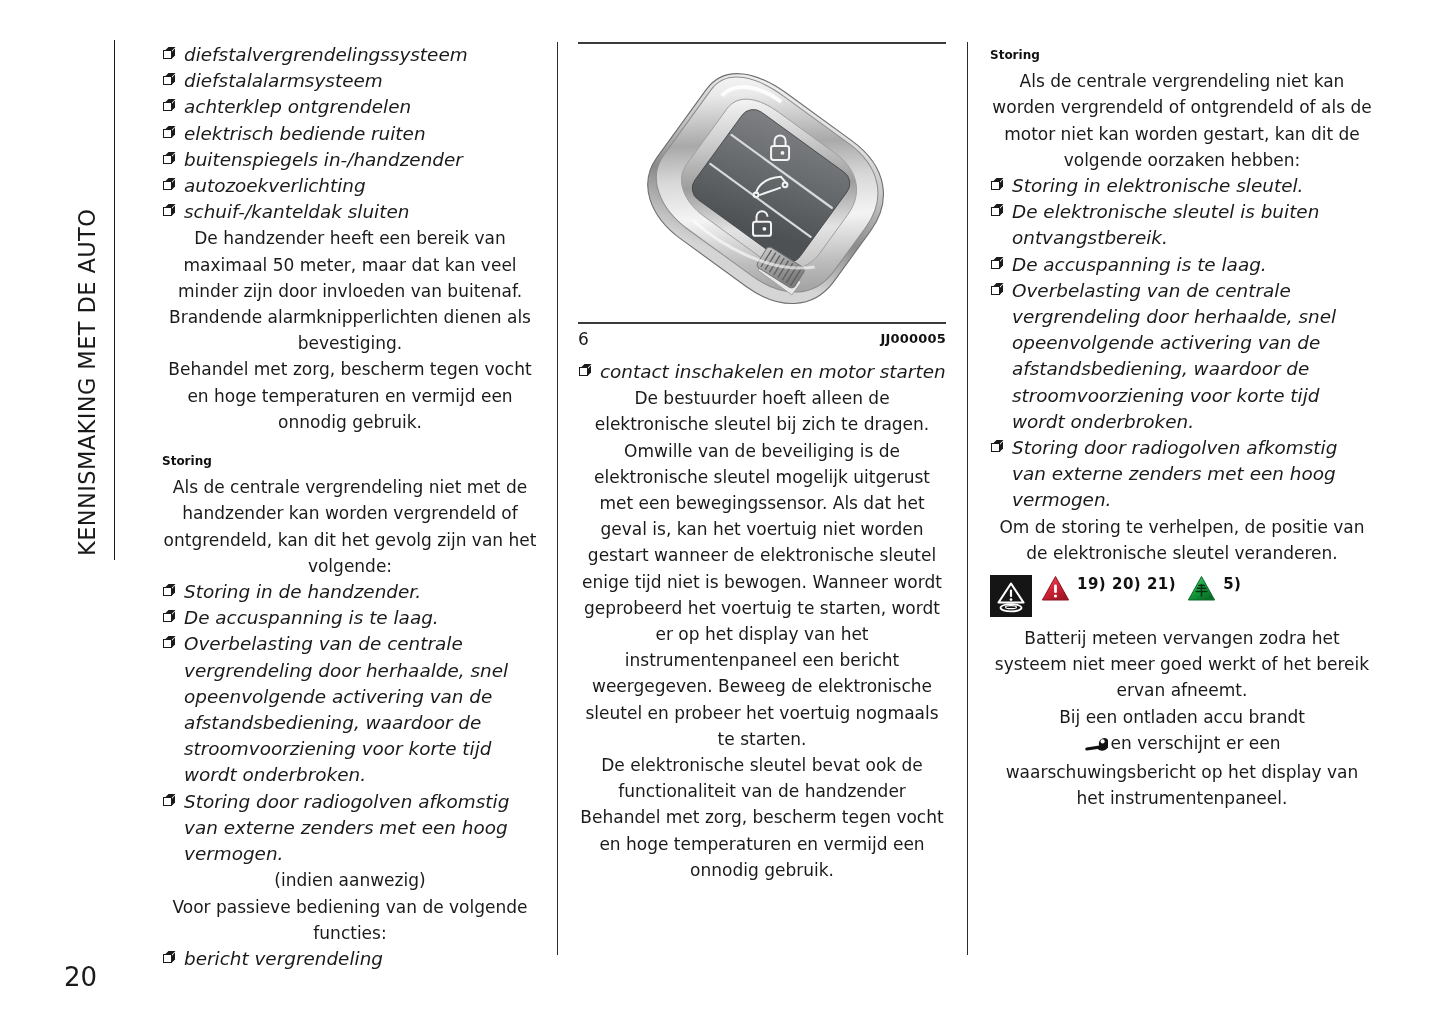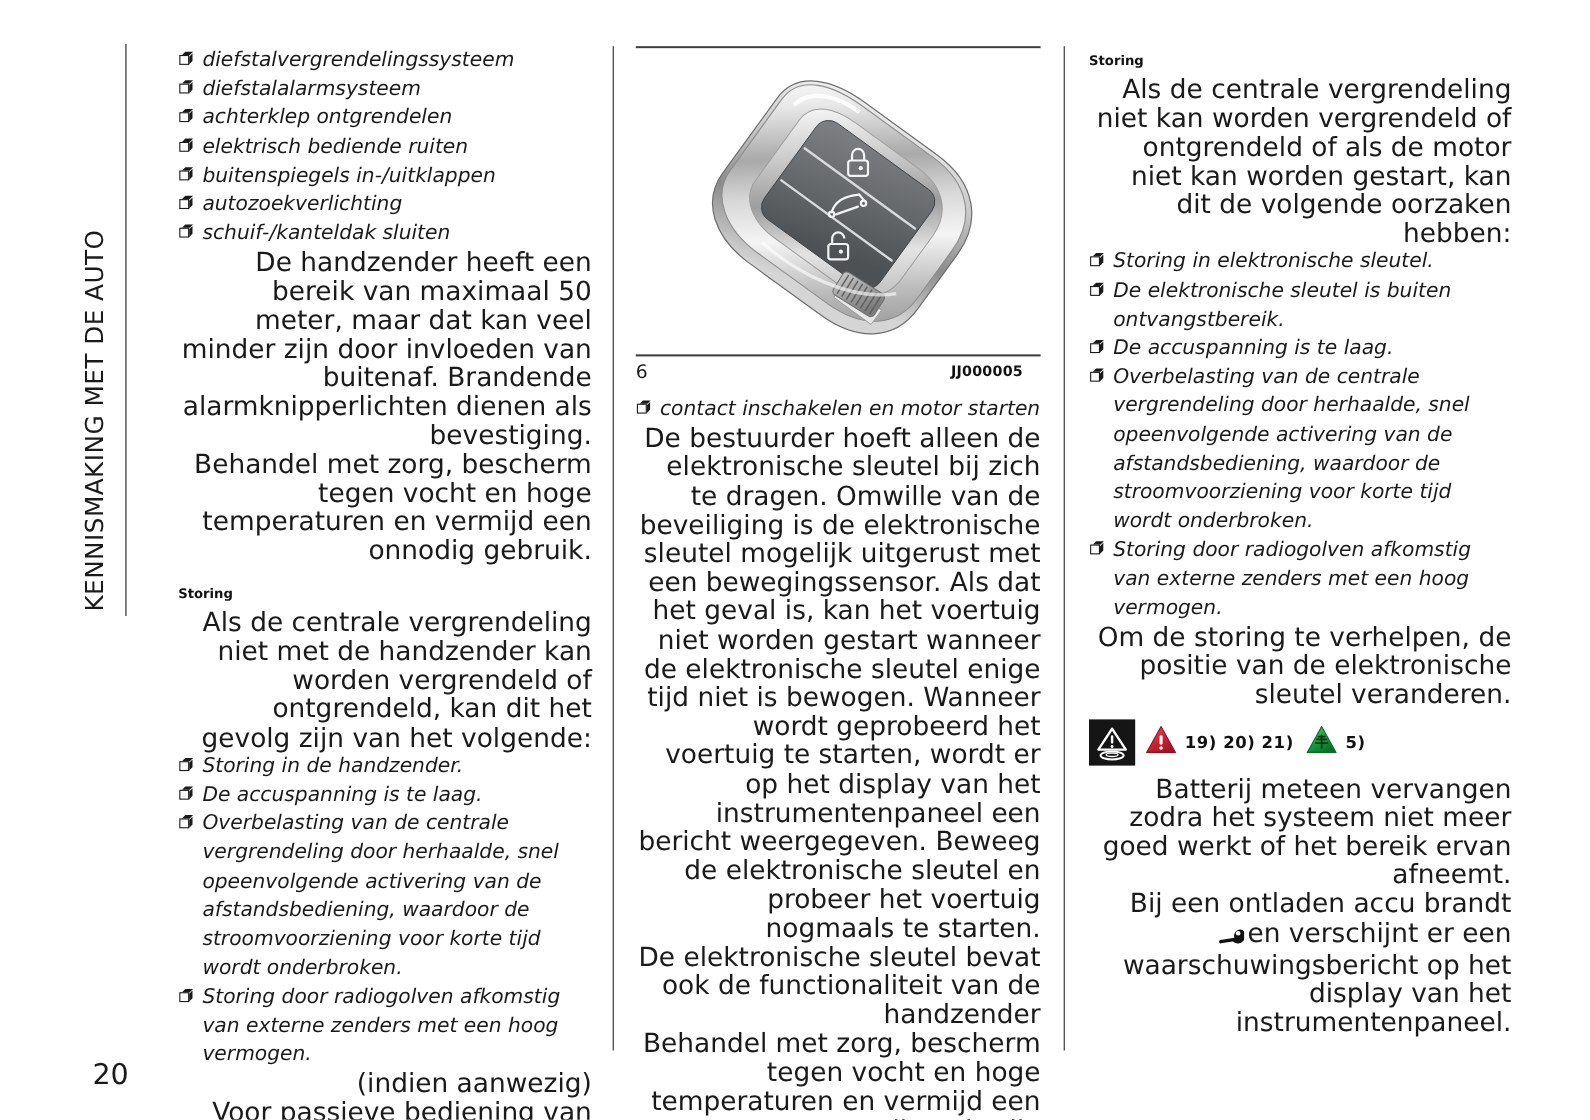--- a/index.html
+++ b/index.html
@@ -48,21 +48,21 @@
     left: 42px;
     top: 0;
     width: 1px;
     height: 520px;
     background: #1a1a1a;
   }
 
   
   #pagenum {
     position: absolute;
-    left: 84px;
+    left: 64px;
     top: 962px;
     font-size: 26px;
     color: #1a1a1a;
   }
 
   
   .col-rule {
     position: absolute;
     top: 42px;
     width: 1px;
@@ -77,24 +77,24 @@
     position: absolute;
     top: 42px;
   }
   #col-left  { left: 162px; width: 376px; }
   #col-mid   { left: 578px; width: 368px; }
   #col-right { left: 990px; width: 384px; }
 
   
   p.body {
     margin: 0 0 0 0;
-    font-size: 24px;
+    font-size: 17px;
     line-height: 26.2px;
     color: #1a1a1a;
-    text-align: right;
+    text-align: center;
   }
   h3.sub {
     margin: 13px 0 0 0;
     font-size: 12px;
     line-height: 26.2px;
     font-weight: bold;
     color: #111;
   }
   h2.head {
     margin: 17px 0 2px 0;
@@ -174,32 +174,32 @@
   }
   .fig-num {
     position: absolute;
     left: 0;
     top: 0;
     font-size: 17px;
     color: #1a1a1a;
   }
   .fig-code {
     position: absolute;
-    right: 16px;
+    right: 0;
     top: 2px;
     font-size: 13px;
     font-weight: bold;
     letter-spacing: 0.2px;
     color: #111;
   }
 
   
   .icon-row {
     display: flex;
-    align-items: center;
+    align-items: flex-start;
     margin: 9px 0 8px 0;
     height: 42px;
   }
   .icon-batt {
     width: 42px;
     height: 42px;
     background: #151515;
     display: flex;
     flex-direction: column;
     align-items: center;
@@ -238,21 +238,21 @@
   <div class="col-rule" id="rule-1"></div>
   <div class="col-rule" id="rule-2"></div>
 
   <div class="col" id="col-left">
 
     <ul class="sqlist">
       <li><span class="sqbullet"></span><span>diefstalvergrendelingssysteem</span></li>
       <li><span class="sqbullet"></span><span>diefstalalarmsysteem</span></li>
       <li><span class="sqbullet"></span><span>achterklep ontgrendelen</span></li>
       <li><span class="sqbullet"></span><span>elektrisch bediende ruiten</span></li>
-      <li><span class="sqbullet"></span><span>buitenspiegels in-/uitklappen</span></li>
+      <li><span class="sqbullet"></span><span>buitenspiegels in-/handzender</span></li>
       <li><span class="sqbullet"></span><span>autozoekverlichting</span></li>
       <li><span class="sqbullet"></span><span>schuif-/kanteldak sluiten</span></li>
     </ul>
 
     <p class="body">De handzender heeft een bereik van maximaal 50 meter, maar dat kan veel minder zijn door invloeden van buitenaf. Brandende alarmknipperlichten dienen als bevestiging.</p>
     <p class="body">Behandel met zorg, bescherm tegen vocht en hoge temperaturen en vermijd een onnodig gebruik.</p>
 
     <h3 class="sub">Storing</h3>
     <p class="body">Als de centrale vergrendeling niet met de handzender kan worden vergrendeld of ontgrendeld, kan dit het gevolg zijn van het volgende:</p>
 

